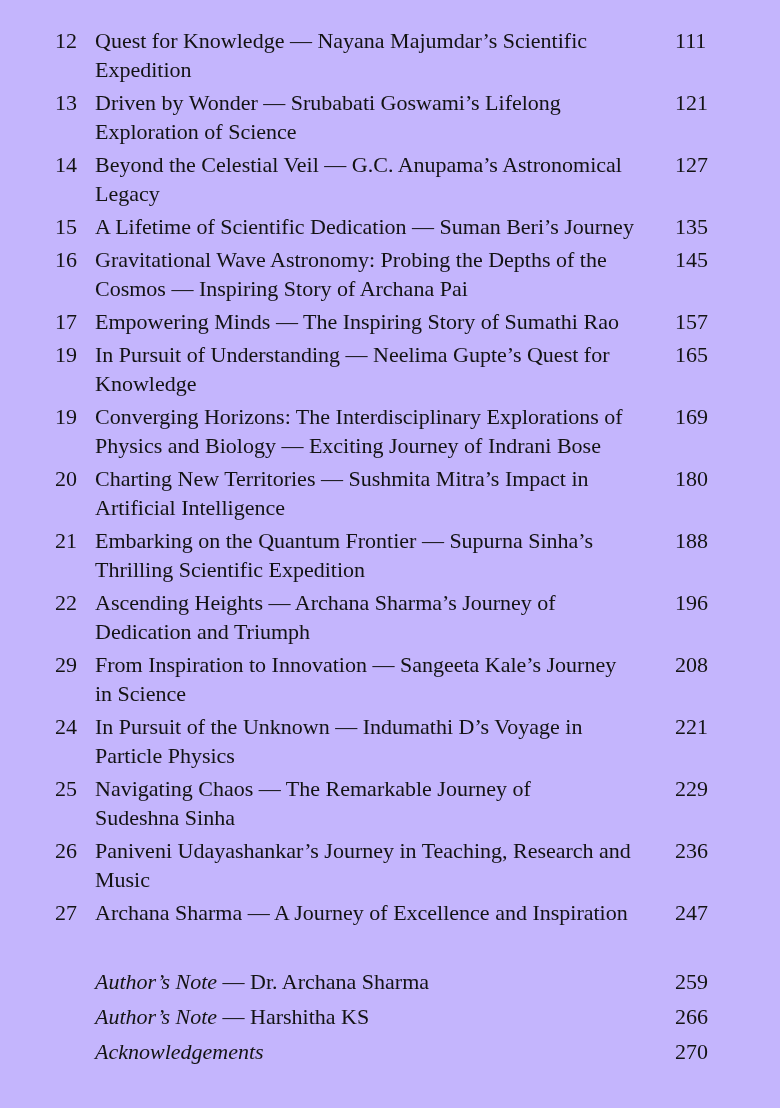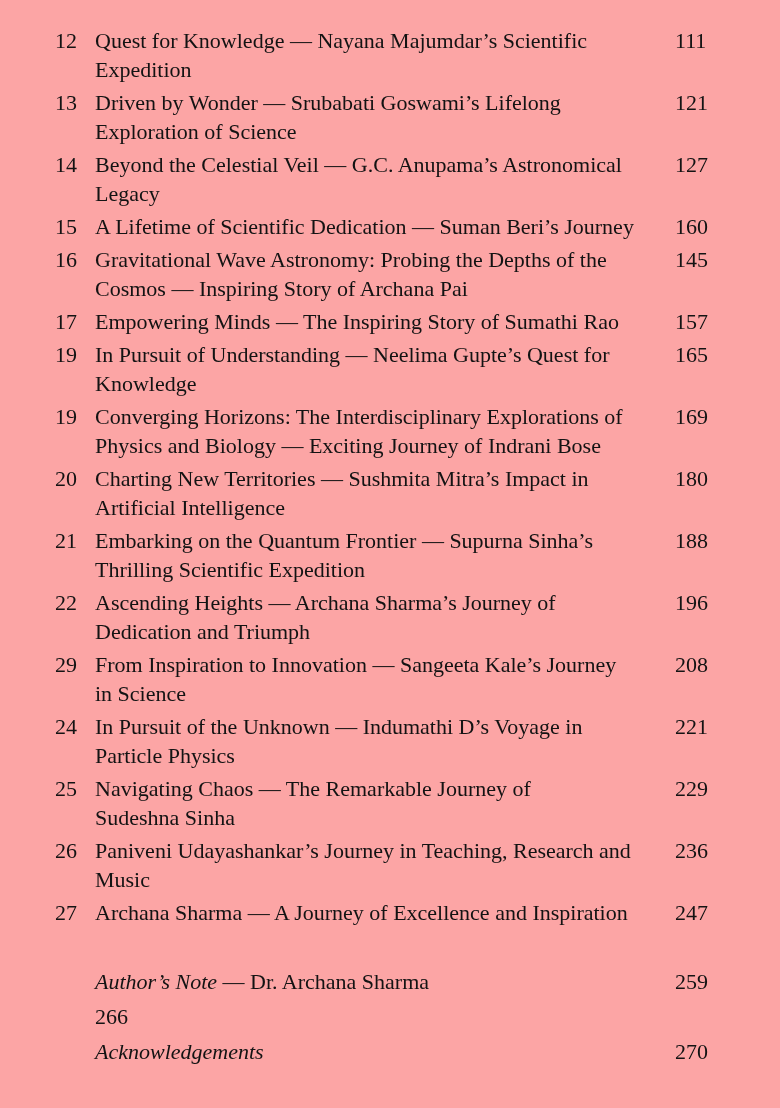--- a/index.html
+++ b/index.html
@@ -7,21 +7,21 @@
     padding: 0;
     background: #ffffff;
     width: 780px;
     height: 1108px;
     overflow: hidden;
   }
   .page {
     box-sizing: border-box;
     width: 780px;
     height: 1108px;
-    background: #fca5a5;
+    background: #c4b5fd;
     padding: 26px 53px 0 55px;
     font-family: "Liberation Serif", "DejaVu Serif", serif;
     font-size: 22px;
     line-height: 29px;
     color: #131313;
   }
   .row {
     display: flex;
     align-items: flex-start;
     margin-bottom: 4px;
@@ -68,21 +68,21 @@
       </div>
       <div class="row">
         <div class="num">14</div>
         <div class="title">Beyond the Celestial Veil — G.C. Anupama’s Astronomical
 Legacy</div>
         <div class="pg">127</div>
       </div>
       <div class="row">
         <div class="num">15</div>
         <div class="title">A Lifetime of Scientific Dedication — Suman Beri’s Journey</div>
-        <div class="pg">160</div>
+        <div class="pg">135</div>
       </div>
       <div class="row">
         <div class="num">16</div>
         <div class="title">Gravitational Wave Astronomy: Probing the Depths of the
 Cosmos — Inspiring Story of Archana Pai</div>
         <div class="pg">145</div>
       </div>
       <div class="row">
         <div class="num">17</div>
         <div class="title">Empowering Minds — The Inspiring Story of Sumathi Rao</div>
@@ -149,20 +149,21 @@
       </div>
     </div>
   <div class="backmatter">
       <div class="row">
         <div class="num"></div>
         <div class="title"><span class="italic">Author’s Note</span><span> — Dr. Archana Sharma</span></div>
         <div class="pg">259</div>
       </div>
       <div class="row">
         <div class="num"></div>
+        <div class="title"><span class="italic">Author’s Note</span><span> — Harshitha KS</span></div>
         <div class="pg">266</div>
       </div>
       <div class="row">
         <div class="num"></div>
         <div class="title"><span class="italic">Acknowledgements</span></div>
         <div class="pg">270</div>
       </div>
     </div>
 </div>
 

